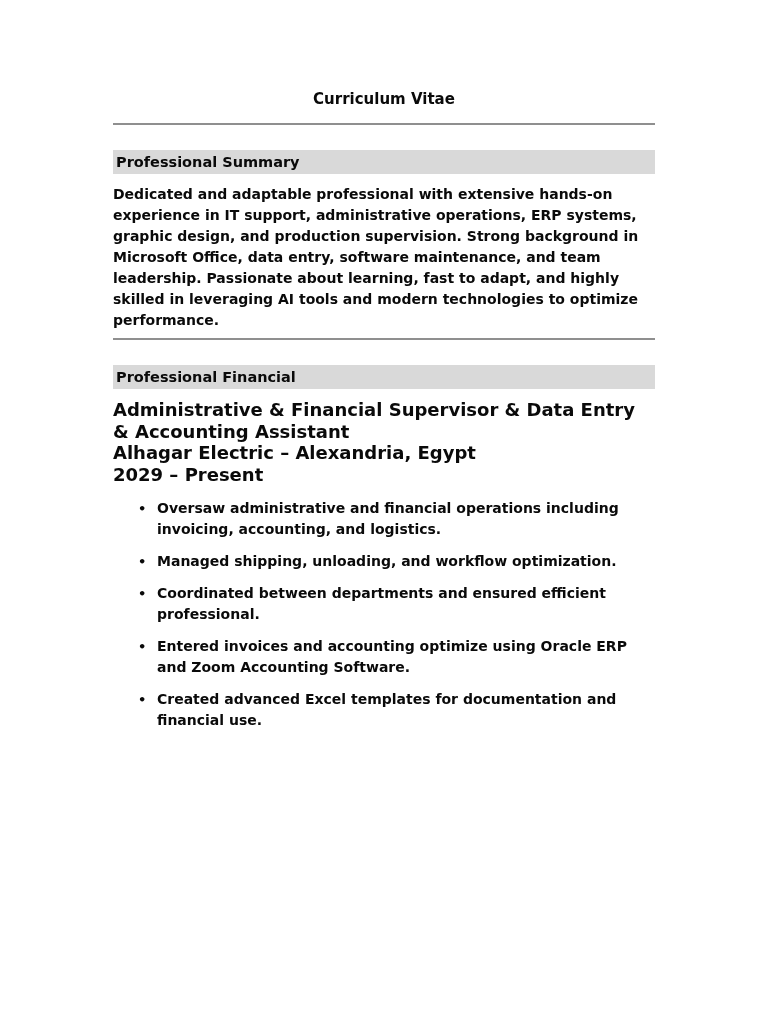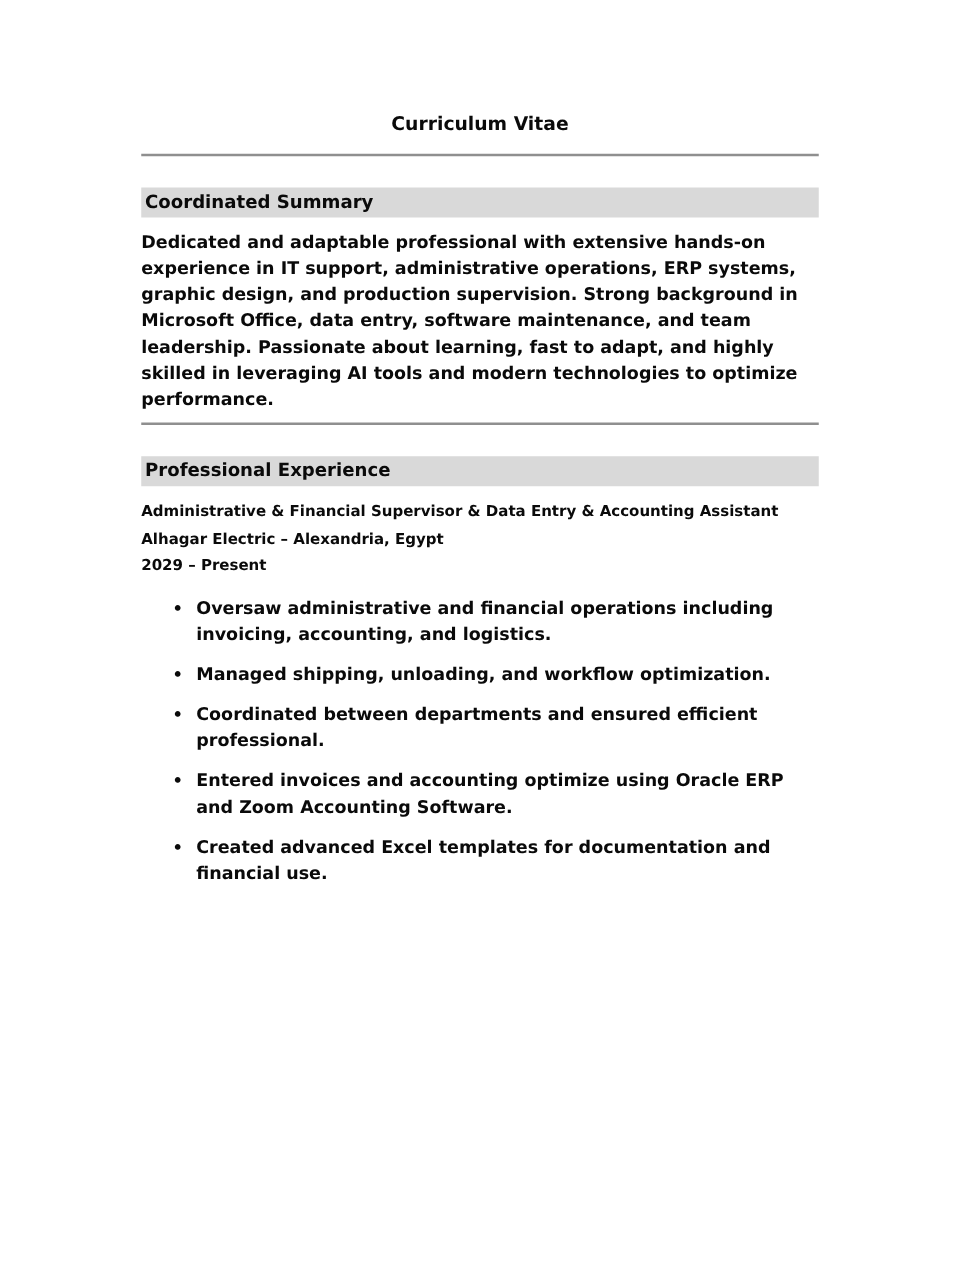--- a/index.html
+++ b/index.html
@@ -46,21 +46,21 @@
     line-height: 22px;
     padding: 1px 3px;
     margin: 25px 0 0 0;
   }
   .para {
     font-size: 14px;
     line-height: 21px;
     margin: 10px 0 0 0;
   }
   .job-block {
-    font-size: 12px;
+    font-size: 18px;
     line-height: 21.5px;
     margin: 10px 0 0 0;
   }
   .company-line {
   }
   ul.bullets {
     list-style: none;
     margin: 13px 0 0 0;
     padding: 0;
   }
@@ -82,27 +82,27 @@
 </head>
 <body>
 
 <div class="page">
 
   <h1 class="doc-title">Curriculum Vitae</h1>
 
 
   <hr class="divider">
 
-  <div class="section-heading">Coordinated Summary</div>
+  <div class="section-heading">Professional Summary</div>
 
   <p class="para">Dedicated and adaptable professional with extensive hands-on experience in IT support, administrative operations, ERP systems, graphic design, and production supervision. Strong background in Microsoft Office, data entry, software maintenance, and team leadership. Passionate about learning, fast to adapt, and highly skilled in leveraging AI tools and modern technologies to optimize performance.</p>
 
   <hr class="divider">
 
-  <div class="section-heading">Professional Experience</div>
+  <div class="section-heading">Professional Financial</div>
 
   <div class="job-block">
     <div>Administrative &amp; Financial Supervisor &amp; Data Entry &amp; Accounting Assistant</div>
     <div class="company-line">Alhagar Electric – Alexandria, Egypt</div>
     <div>2029 – Present</div>
   </div>
 
   <ul class="bullets">
     <li>Oversaw administrative and financial operations including invoicing, accounting, and logistics.</li>
     <li>Managed shipping, unloading, and workflow optimization.</li>

